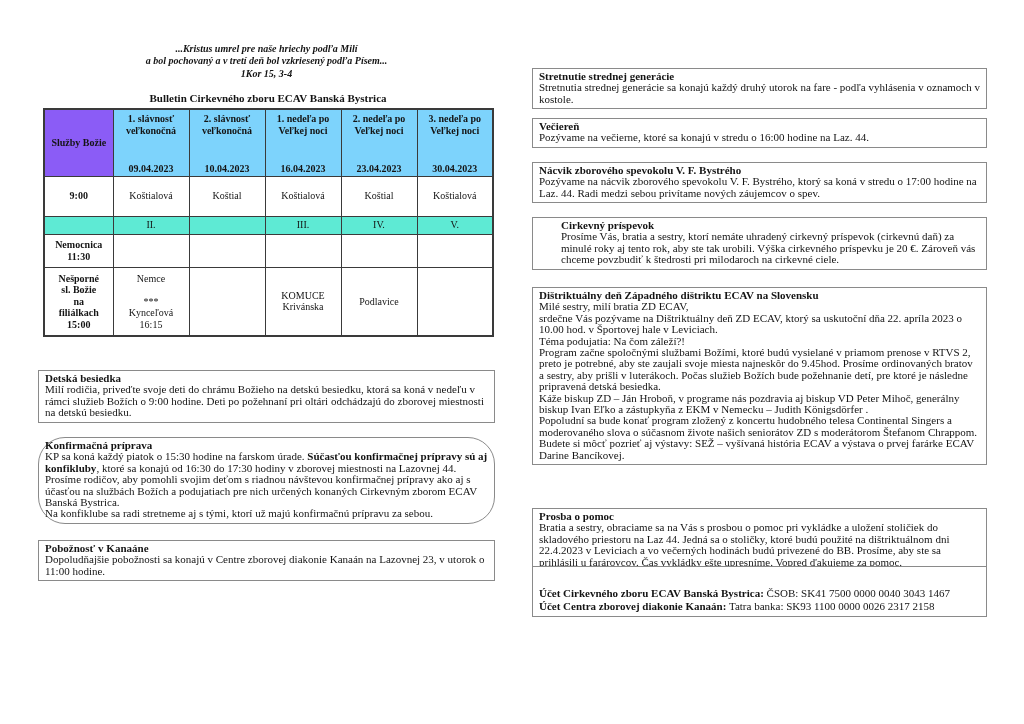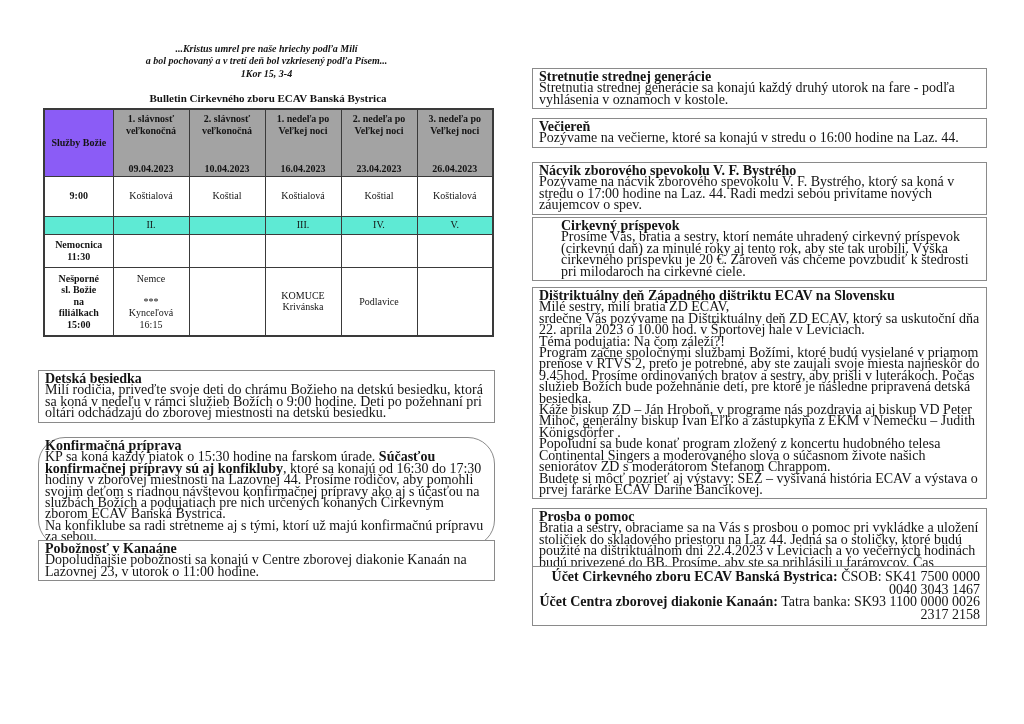--- a/index.html
+++ b/index.html
@@ -12,31 +12,31 @@
   
   .quote{left:38px;top:43px;width:457px;text-align:center;
          font-style:italic;font-weight:bold;font-size:10px;line-height:12.3px;}
   .doc-title{left:43px;top:92px;width:450px;text-align:center;
              font-weight:bold;font-size:11px;}
   
   table.sched{left:43px;top:108px;border-collapse:collapse;table-layout:fixed;
               border:2px solid #3a3a3a;}
   table.sched td{border:1px solid #3a3a3a;text-align:center;vertical-align:middle;
                  font-size:10px;line-height:11.5px;padding:1px 2px;overflow:hidden;}
-  td.hdr{background:#a3a3a3;font-weight:bold;vertical-align:top;}
+  td.hdr{background:#7dd3fc;font-weight:bold;vertical-align:top;}
   td.corner{background:#8b5cf6;font-weight:bold;vertical-align:top;padding-top:16px;}
   .hdr-inner{display:flex;flex-direction:column;justify-content:space-between;height:61px;padding-top:2px;}
   td.gray{background:#5eead4;}
   .b{font-weight:bold;}
   .pre{white-space:pre-line;}
   
   .box{position:absolute;border:1px solid #8a8a8a;background:#ffffff;
-       padding:2px 6px 3px 6px;font-size:14px;line-height:11.4px;box-sizing:border-box;}
+       padding:2px 6px 3px 6px;font-size:11px;line-height:11.4px;box-sizing:border-box;}
   .box-title{font-weight:bold;}
-  .accounts{text-align:right;line-height:12.5px;padding-top:4px;padding-bottom:4px;}
+  .accounts{text-align:left;line-height:12.5px;padding-top:20px;padding-bottom:4px;}
 </style>
 </head>
 <body>
 
 <div class="abs quote">
   <div>...Kristus umrel pre naše hriechy podľa Milí</div>
   <div>a bol pochovaný a v tretí deň bol vzkriesený podľa Písem...</div>
   <div>1Kor 15, 3-4</div>
 </div>
 
@@ -79,21 +79,21 @@
       <div class="hdr-inner">
         <span class="pre">2. nedeľa po
 Veľkej noci</span>
         <span>23.04.2023</span>
       </div>
     </td>
     <td class="hdr">
       <div class="hdr-inner">
         <span class="pre">3. nedeľa po
 Veľkej noci</span>
-        <span>26.04.2023</span>
+        <span>30.04.2023</span>
       </div>
     </td>
   </tr>
   <tr style="height:40px">
     <td class="b">9:00</td>
     <td>Koštialová</td>
     <td>Koštial</td>
     <td>Koštialová</td>
     <td>Koštial</td>
     <td>Koštialová</td>

